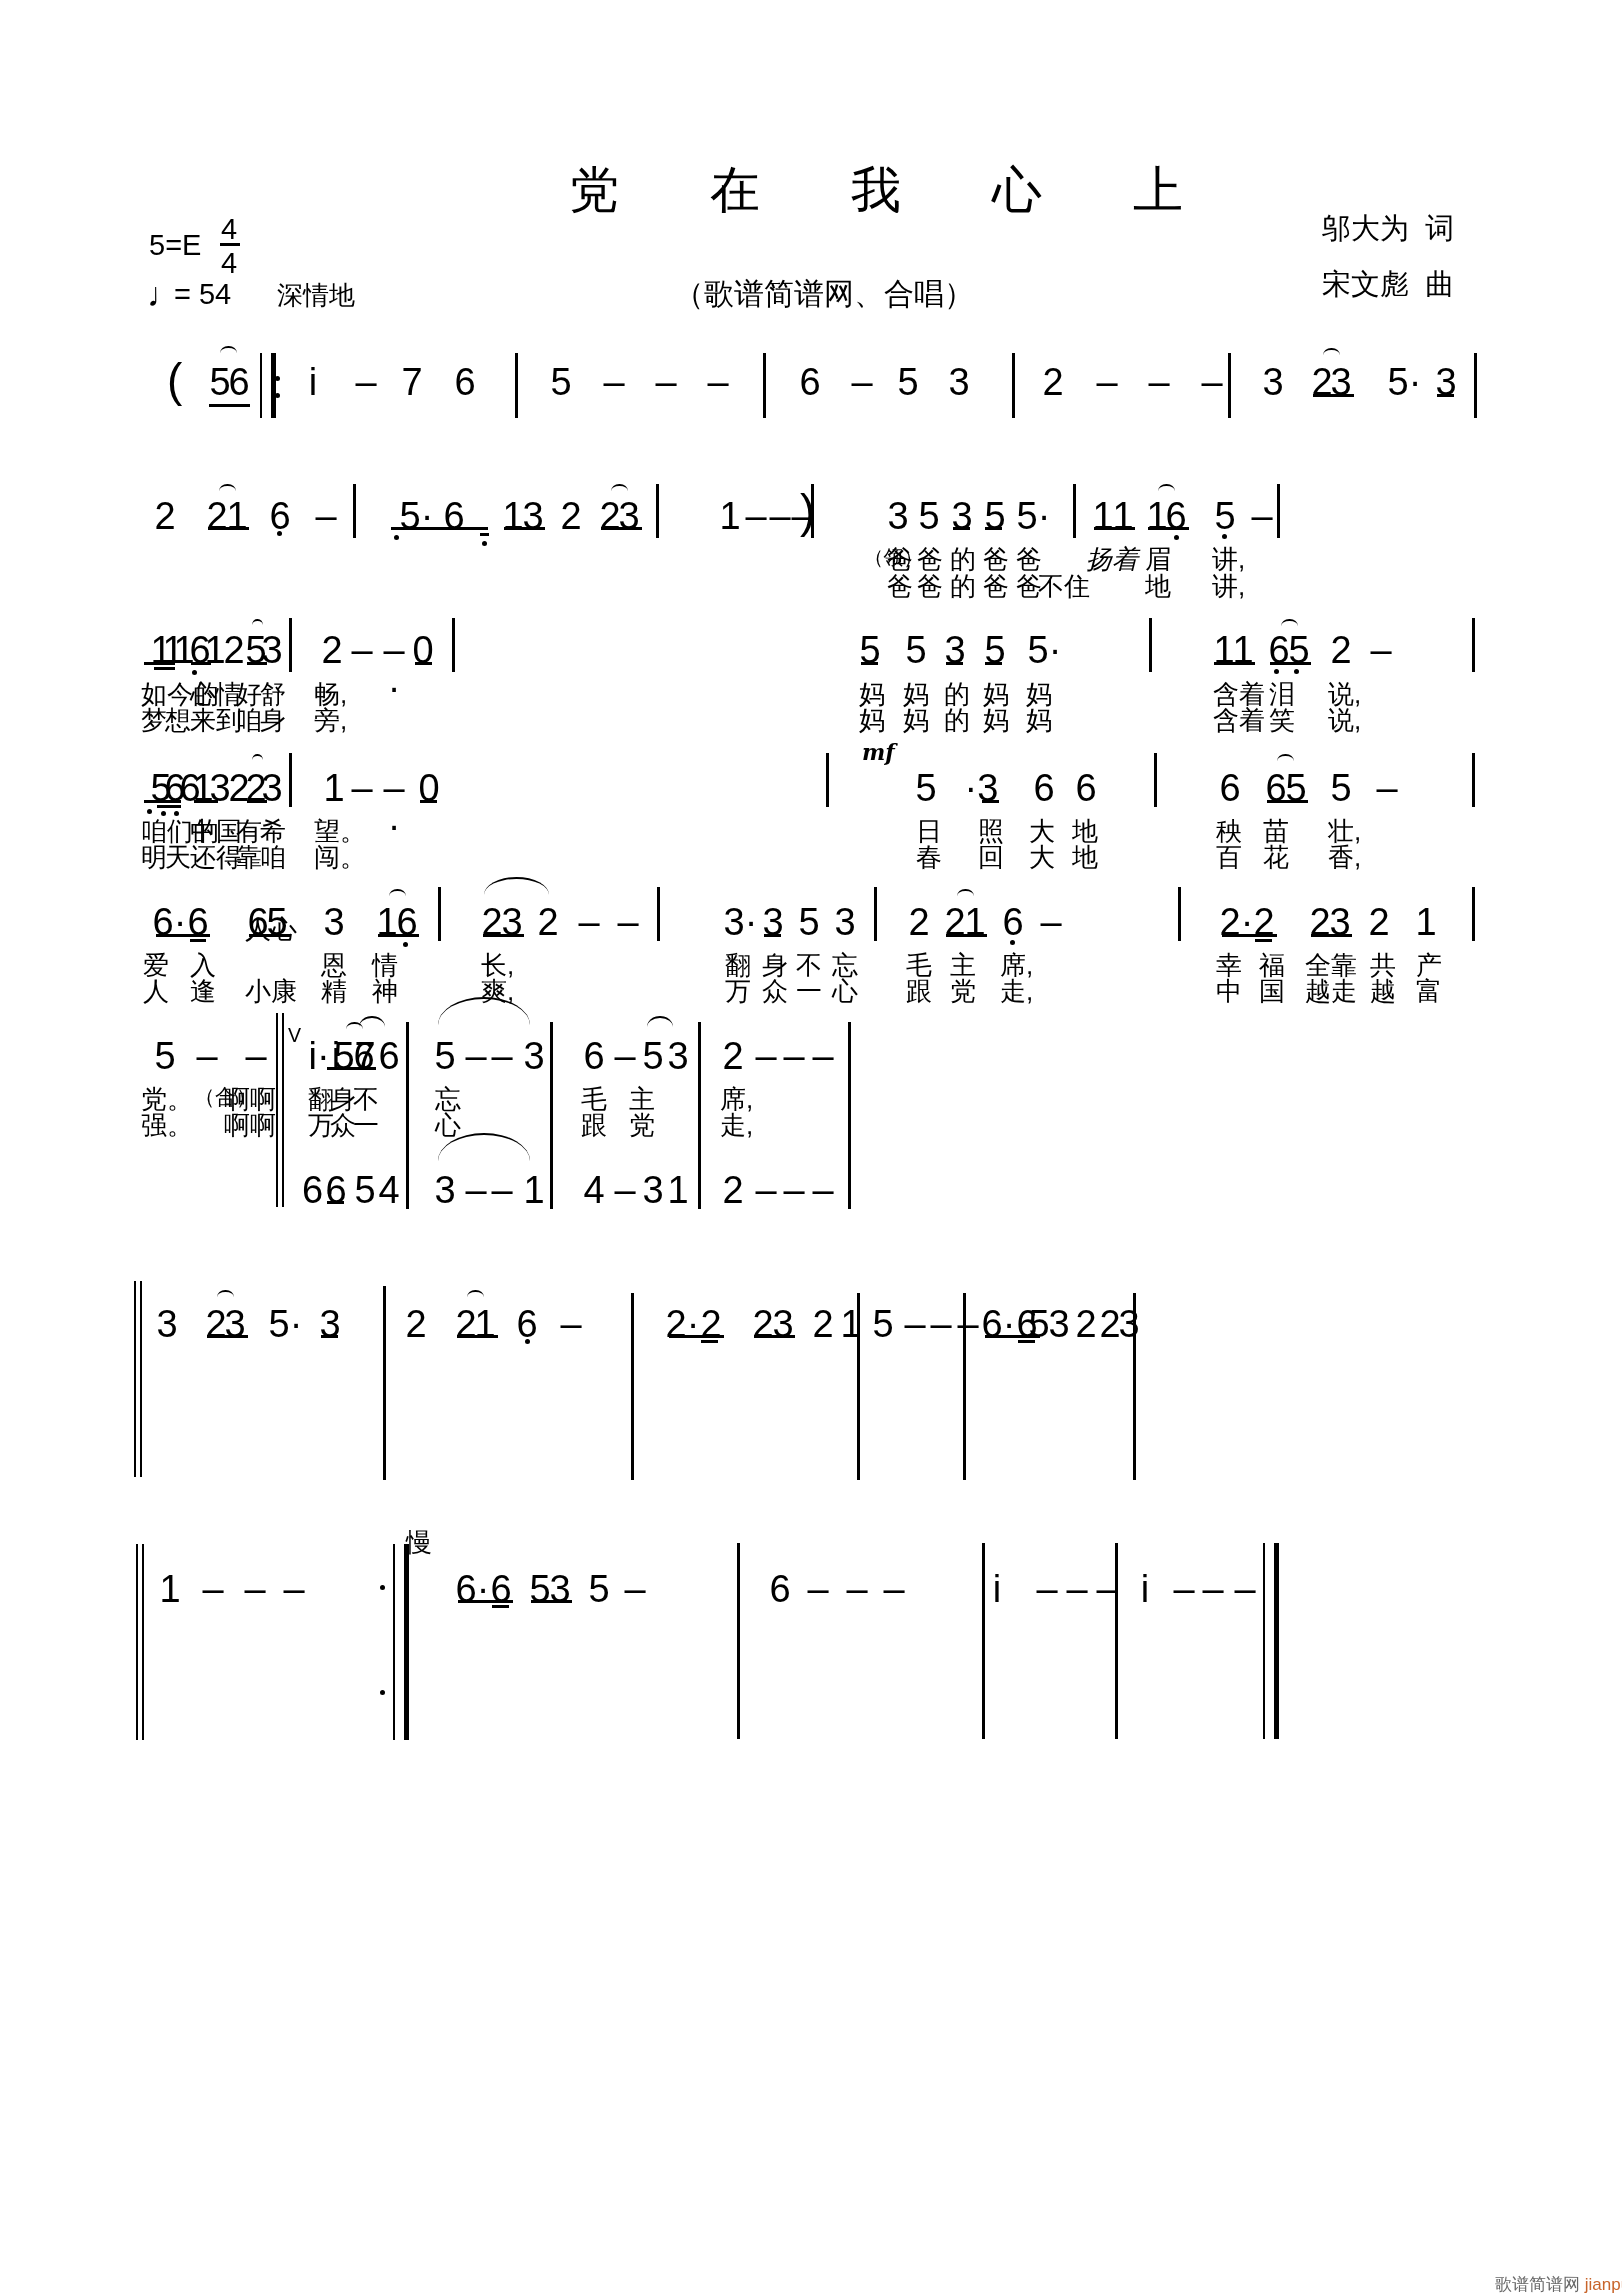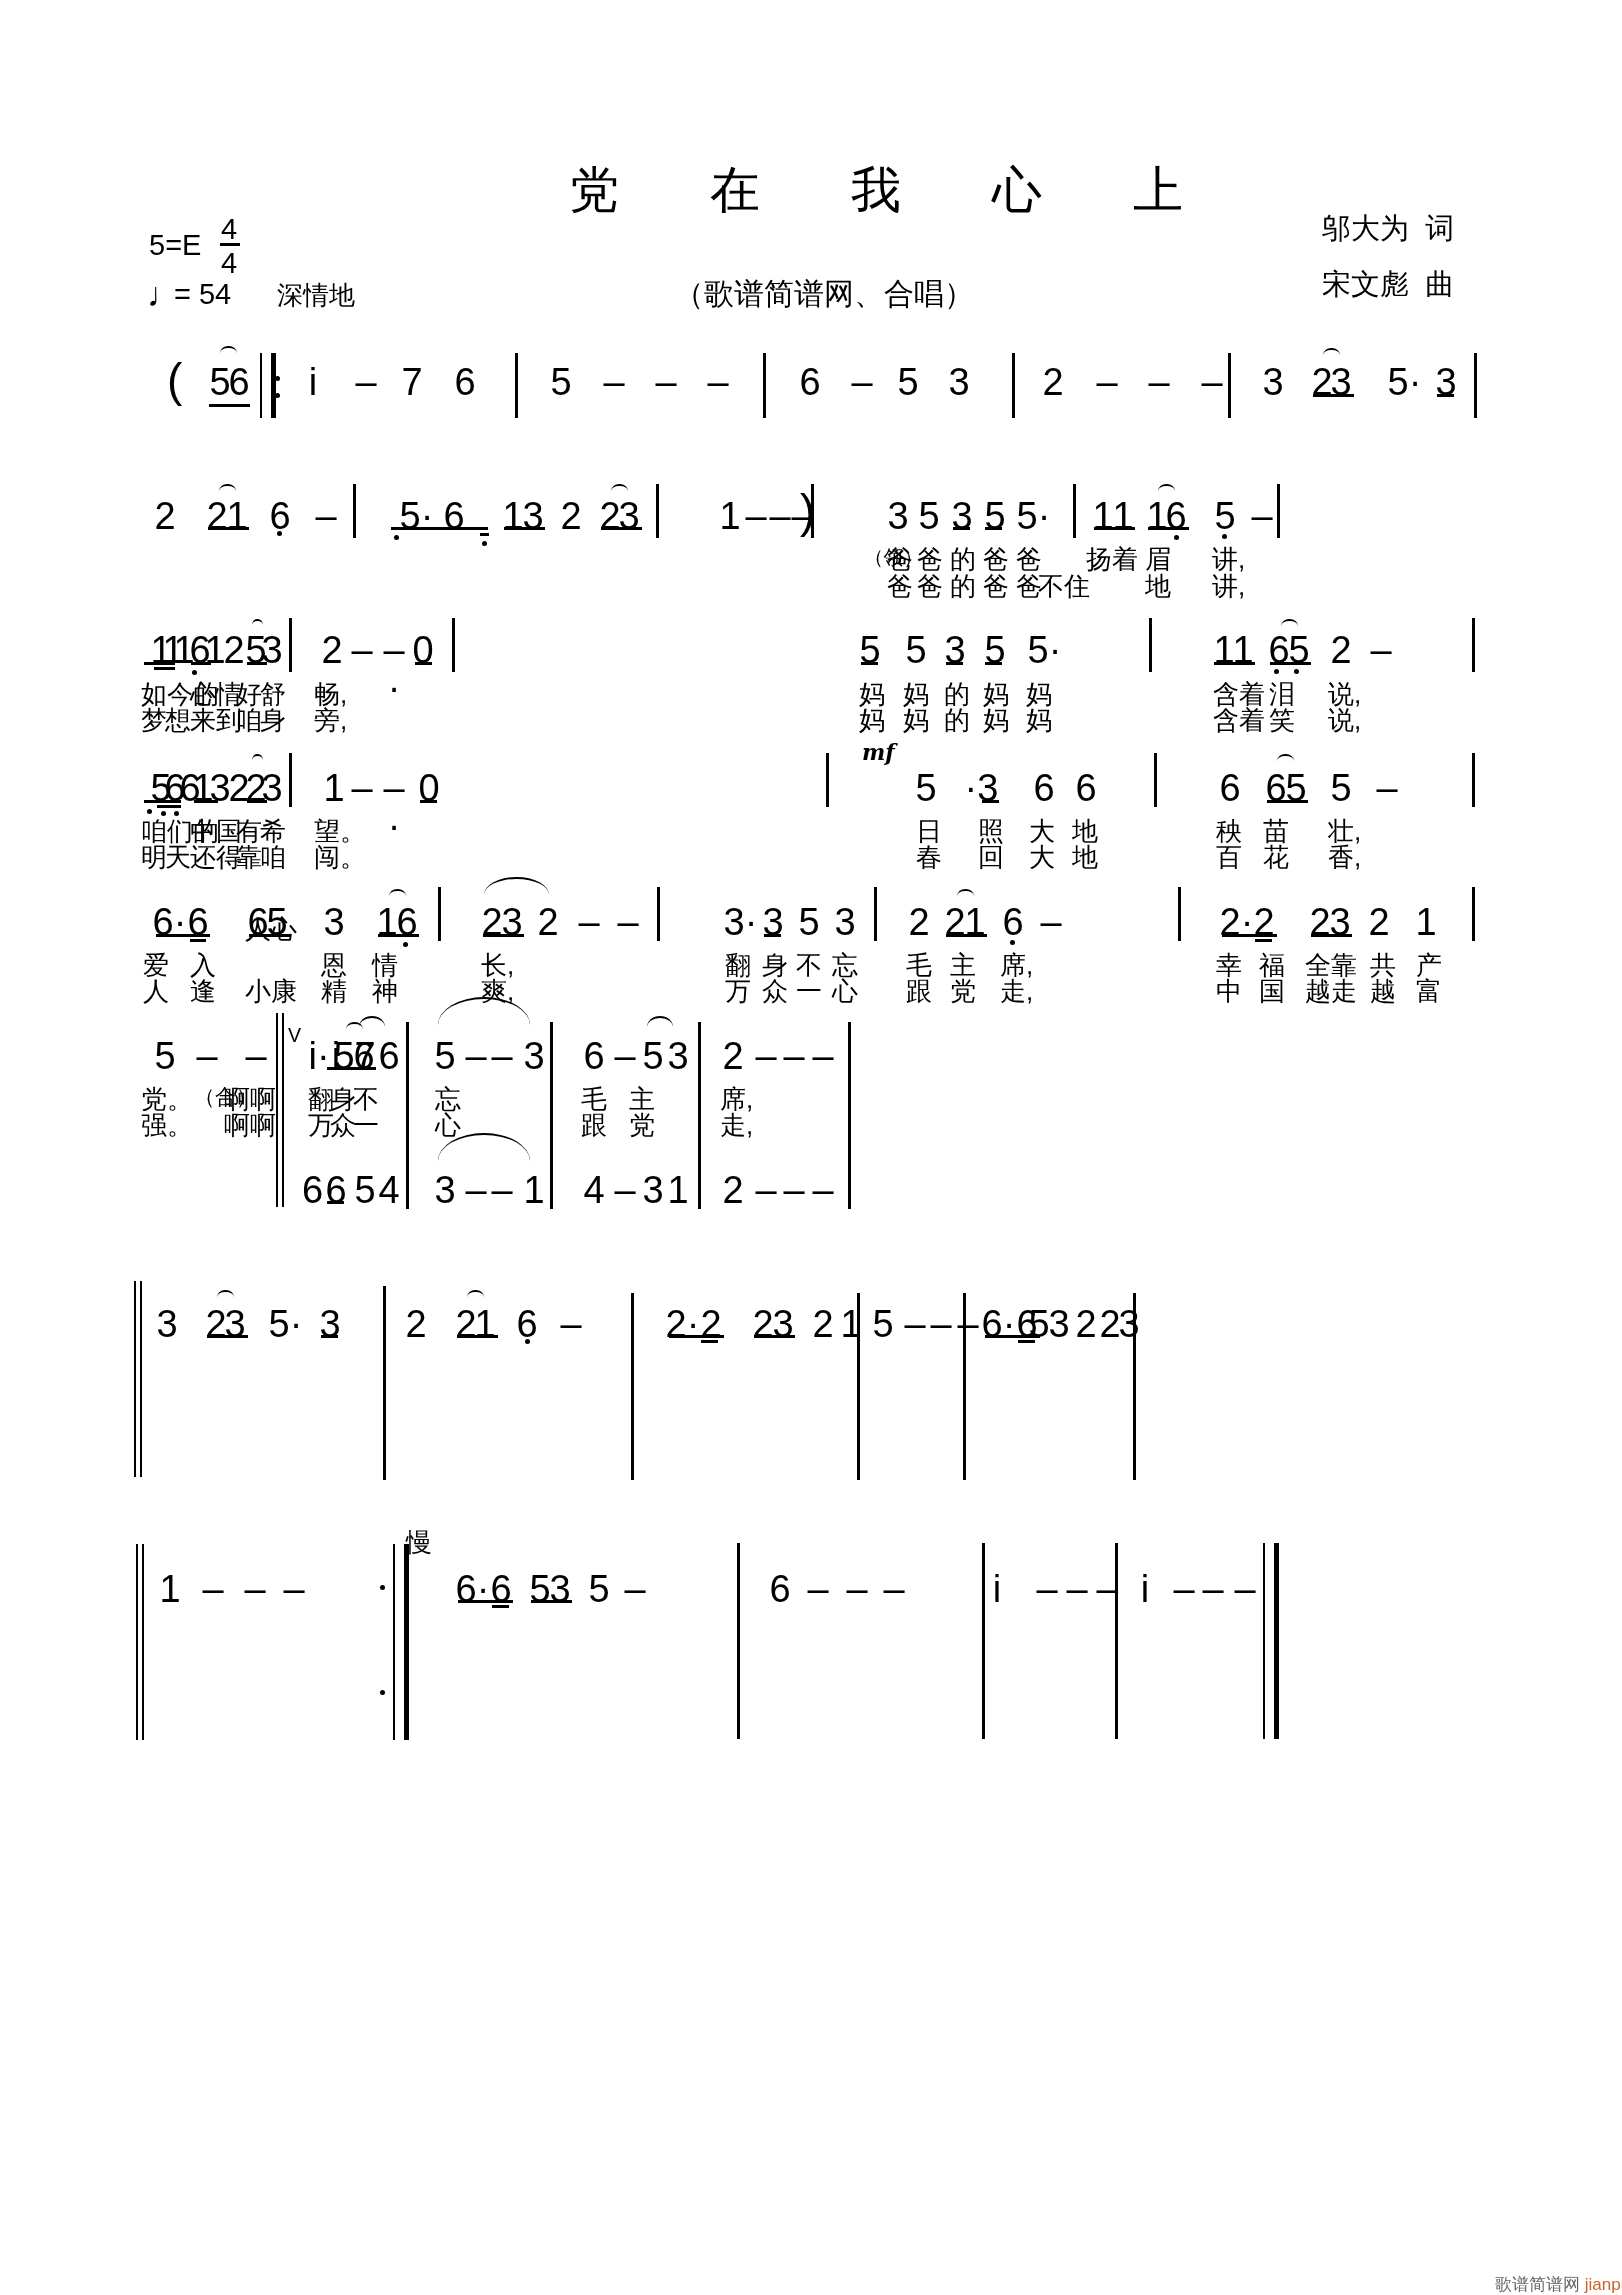--- a/index.html
+++ b/index.html
@@ -131,21 +131,21 @@
   <div class="dot" style="left:1222px; top:534px;"></div>
   <div class="note" style="left:1249px; top:497px;">–</div>
   <div class="bar" style="left:1277px; top:484px; height:54px;"></div>
 
   <div class="lyr" style="left:864px; top:548px; font-size:19.6px;">（领）</div>
   <div class="lyr" style="left:887px; top:546px;">爸</div>
   <div class="lyr" style="left:917px; top:546px;">爸</div>
   <div class="lyr" style="left:950px; top:546px;">的</div>
   <div class="lyr" style="left:983px; top:546px;">爸</div>
   <div class="lyr" style="left:1016px; top:546px;">爸</div>
-  <div class="lyr" style="left:1086px; top:546px;">扬着</div>
+  <div class="lyr" style="left:1086px; top:546px;font-style:italic;">扬着</div>
   <div class="lyr" style="left:1145px; top:546px;">眉</div>
   <div class="lyr" style="left:1212px; top:546px;">讲,</div>
   <div class="lyr" style="left:887px; top:573px;">爸</div>
   <div class="lyr" style="left:917px; top:573px;">爸</div>
   <div class="lyr" style="left:950px; top:573px;">的</div>
   <div class="lyr" style="left:983px; top:573px;">爸</div>
   <div class="lyr" style="left:1016px; top:573px;">爸</div>
   <div class="lyr" style="left:1038px; top:573px;">不住</div>
   <div class="lyr" style="left:1145px; top:573px;">地</div>
   <div class="lyr" style="left:1212px; top:573px;">讲,</div>

